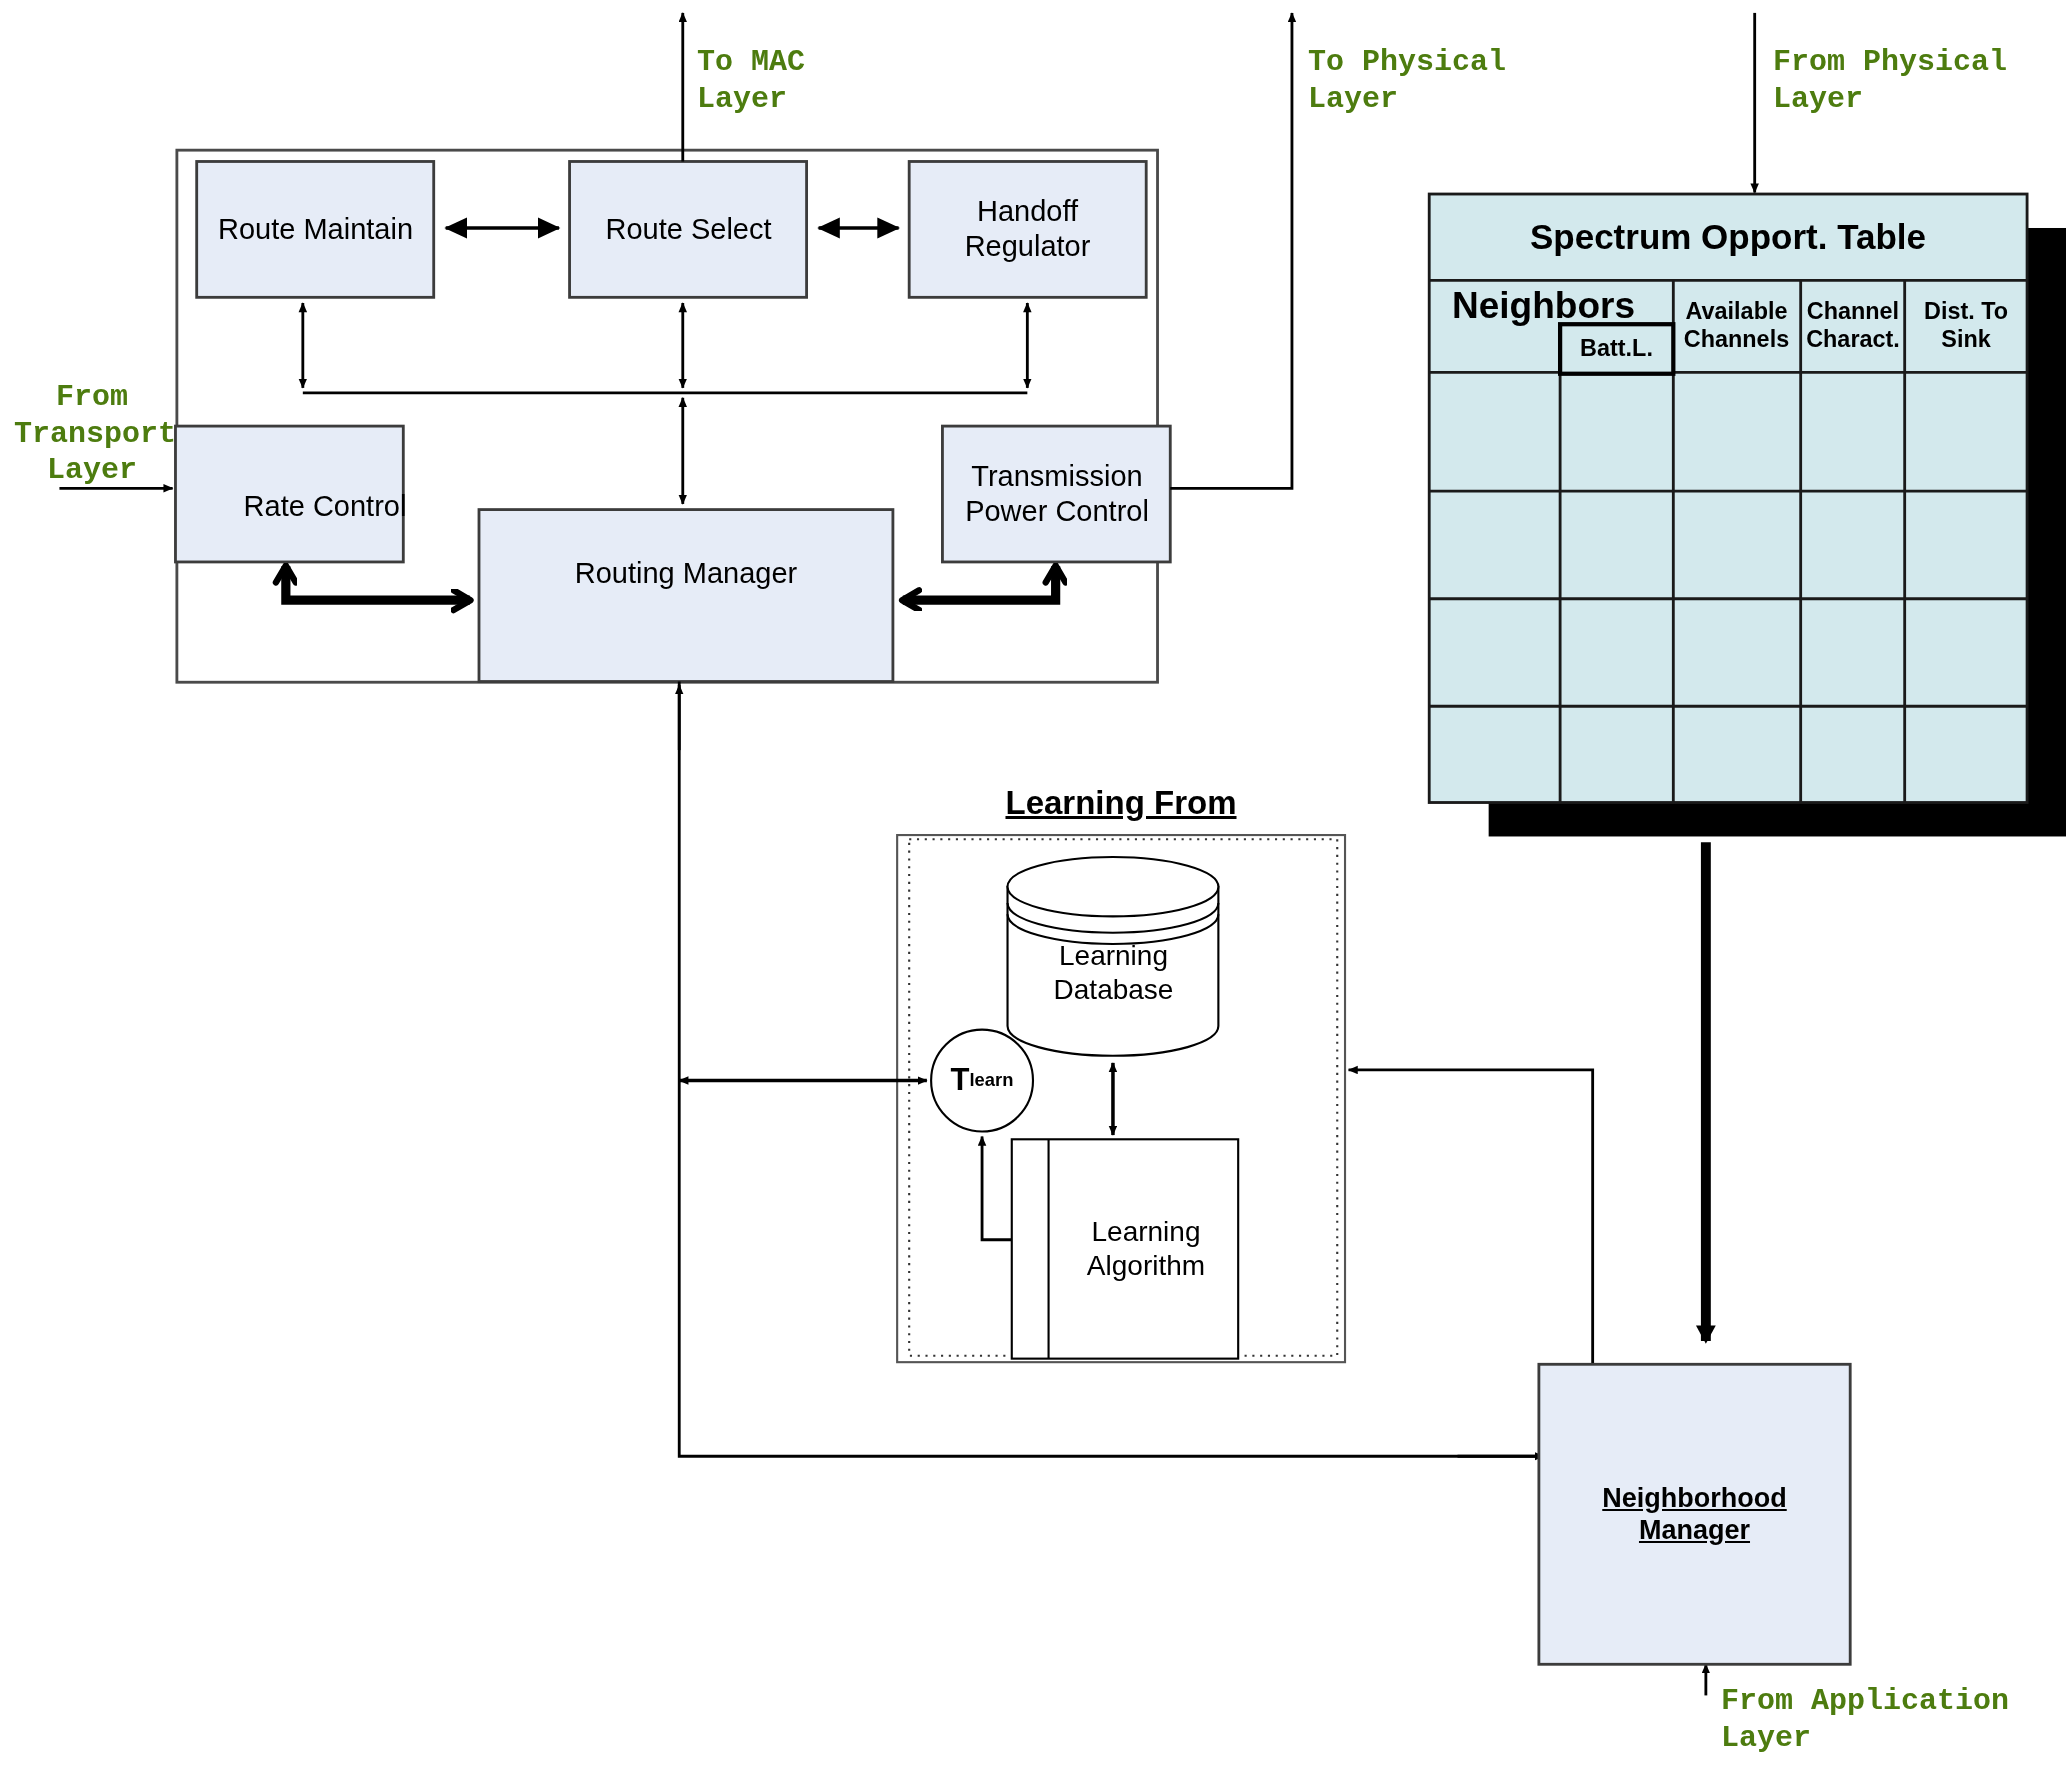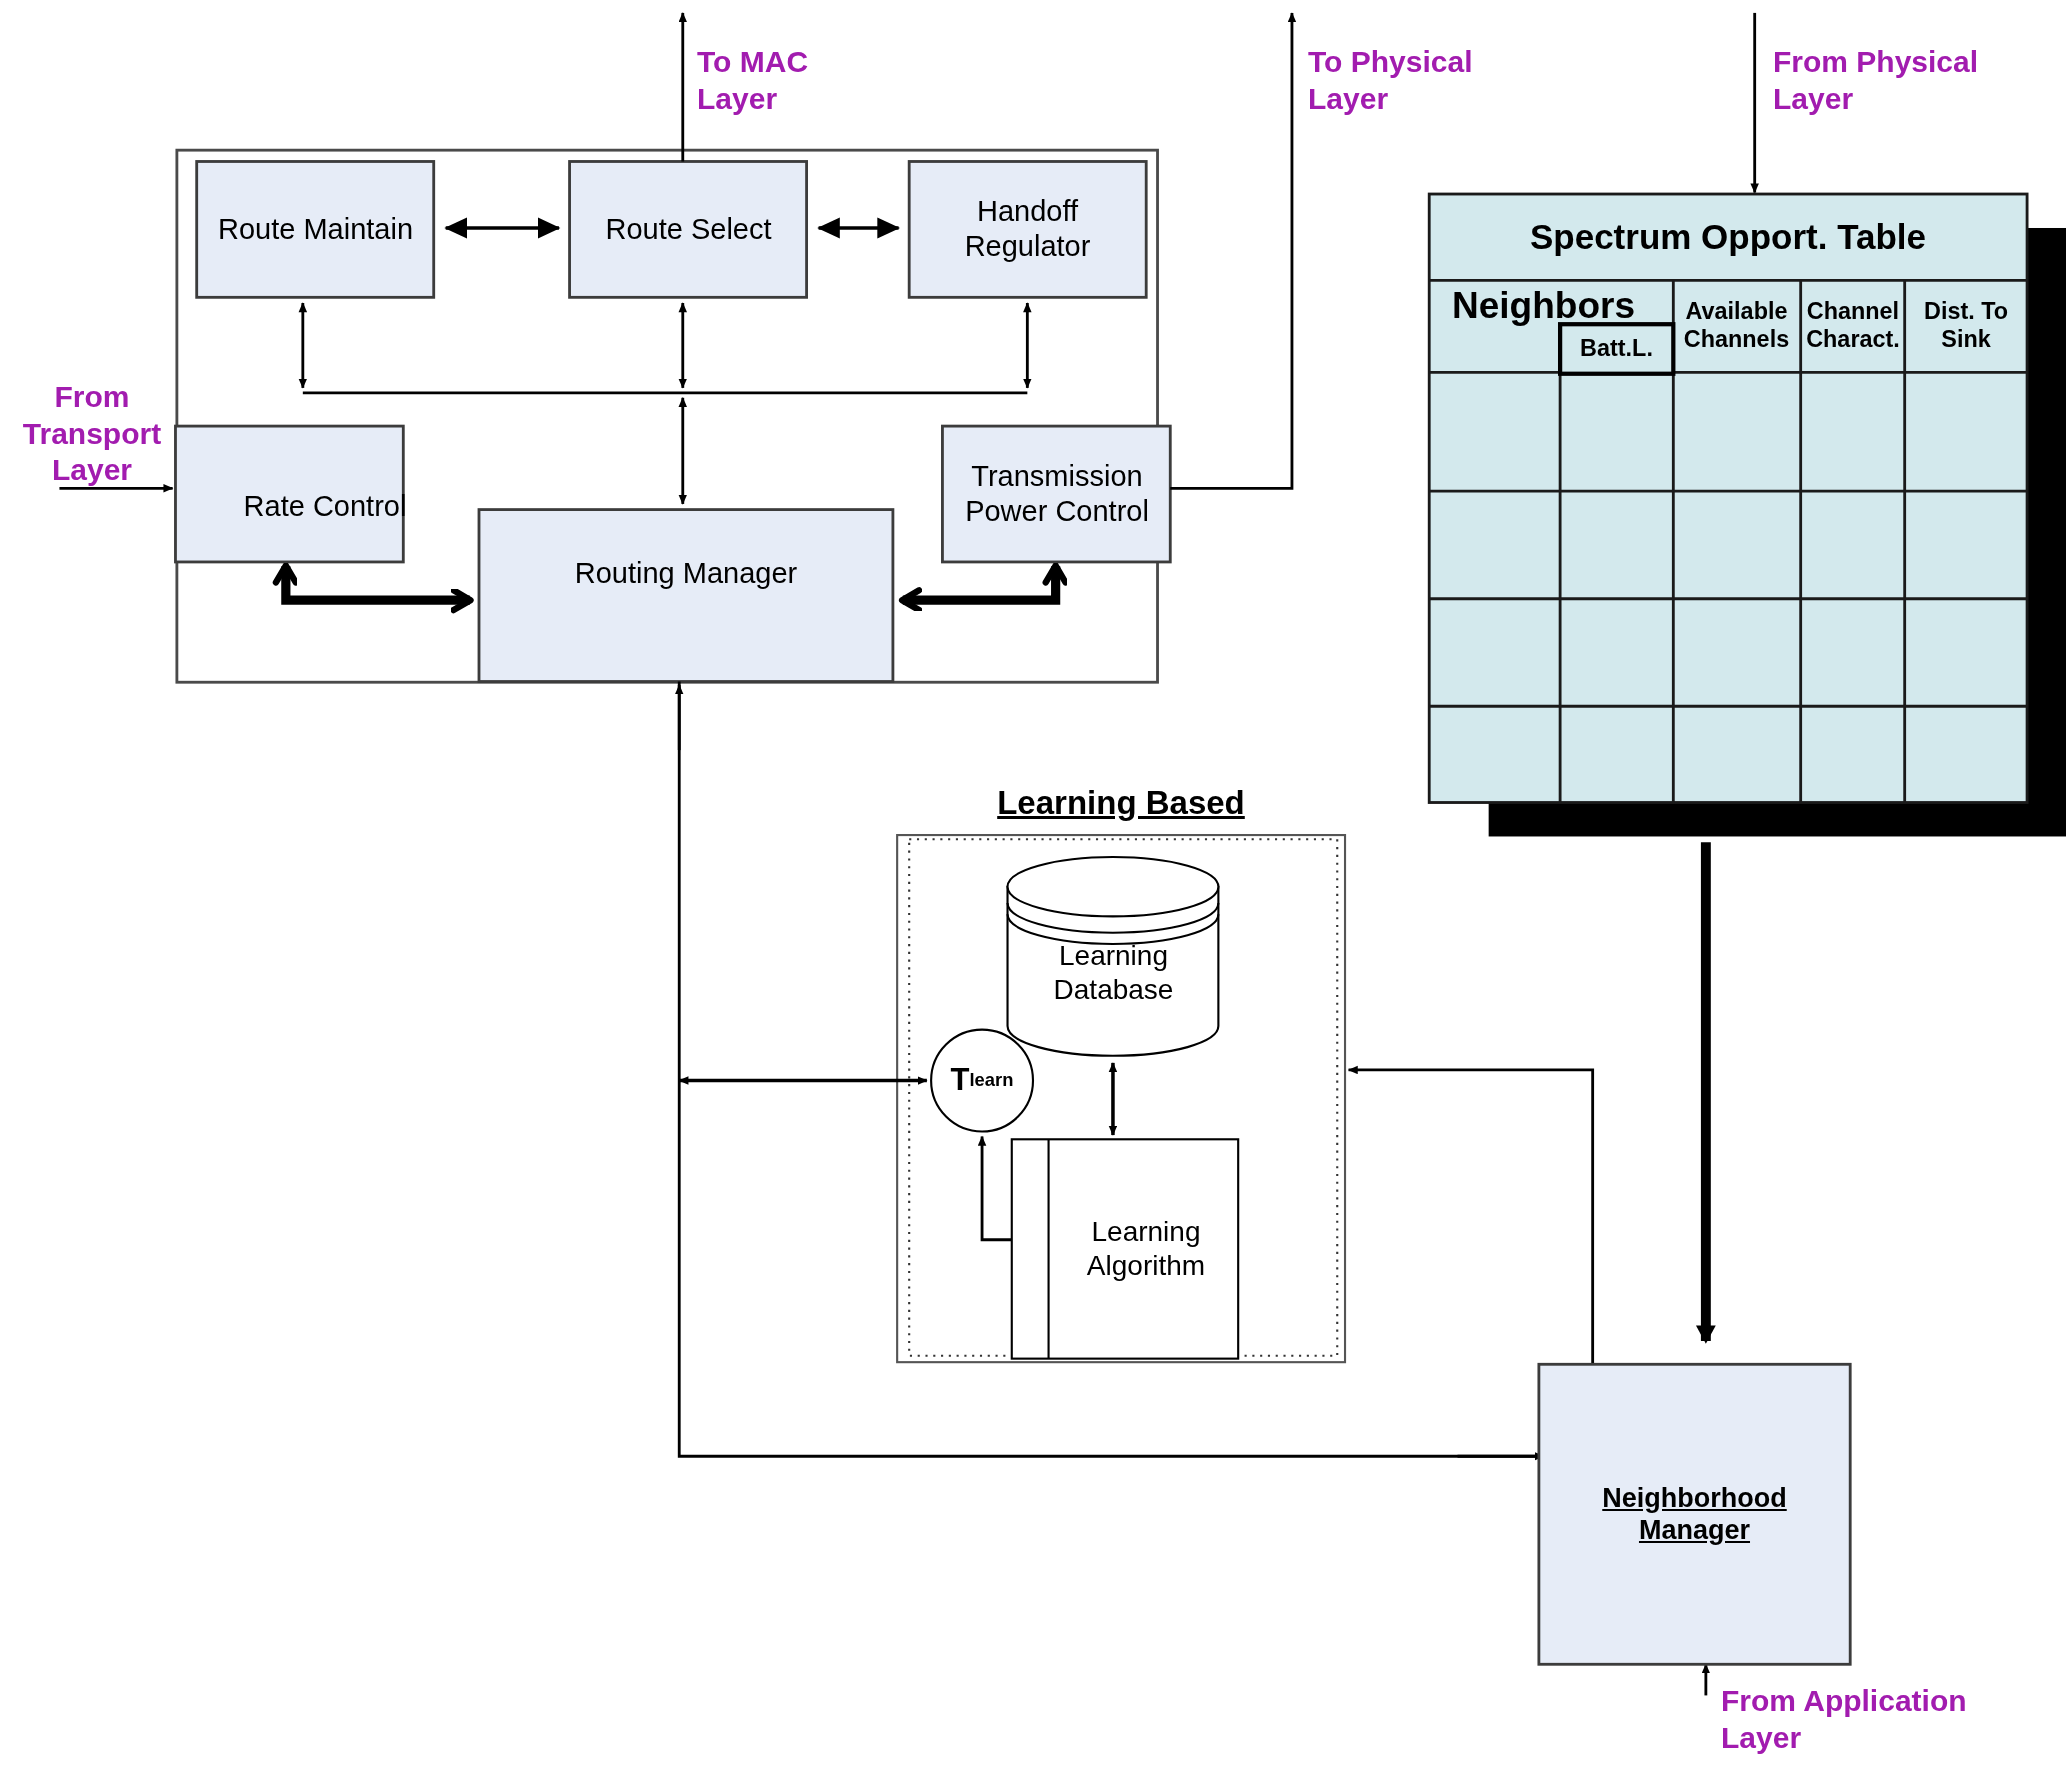--- a/index.html
+++ b/index.html
@@ -17,24 +17,25 @@
   }
   #svg-layer{
     position:absolute;
     left:0; top:0;
     width:2066px;
     height:1772px;
   }
   .lbl{
     position:absolute;
     font-weight:bold;
-    color:#a21caf;
+    color:#4d7c0f;
     line-height:1.22;
     text-align:center;
     white-space:pre-line;
+    font-family:Liberation Mono, monospace;
   }
   .boxtext{
     position:absolute;
     display:flex;
     align-items:center;
     justify-content:center;
     text-align:center;
     color:#000;
     line-height:1.2;
     white-space:pre-line;
@@ -214,21 +215,21 @@
   <div class="cell-lbl" style="left:1801px; top:280px; width:104px; height:92px; font-size:23.4px;">Channel
 Charact.</div>
   <div class="cell-lbl" style="left:1905px; top:280px; width:122px; height:92px; font-size:23.4px;">Dist. To
 Sink</div>
 
   <div class="cell-lbl" style="left:1429px; top:372px; width:131px; height:119px; font-size:22.6px; font-weight:normal;"></div>
   <div class="cell-lbl" style="left:1429px; top:491px; width:131px; height:108px; font-size:22.6px; font-weight:normal;"></div>
   <div class="cell-lbl" style="left:1429px; top:599px; width:131px; height:108px; font-size:22.6px; font-weight:normal;"></div>
   <div class="cell-lbl" style="left:1429px; top:706px; width:131px; height:96px; font-size:22.6px; font-weight:normal;"></div>
 
-  <div class="lb-title" style="left:897px; top:784px; width:448px; font-size:33px;">Learning Based</div>
+  <div class="lb-title" style="left:897px; top:784px; width:448px; font-size:33px;">Learning From</div>
 
   <div class="boxtext" style="left:1008px; top:920px; width:211px; height:106px; font-size:28px;">Learning
 Database</div>
 
   <div class="boxtext" style="left:1054px; top:1160px; width:184px; height:177px; font-size:28px;">Learning
 Algorithm</div>
 
   <div class="boxtext" style="left:931px; top:1054px; width:102px; height:52px; font-size:31px; font-weight:bold;">
     <span>T</span><span class="tsub">learn</span>
   </div>

